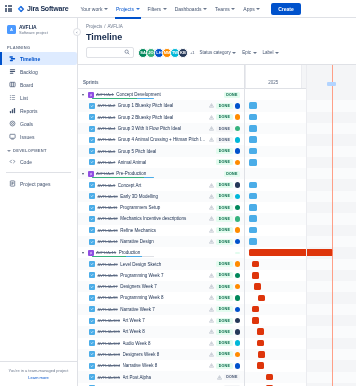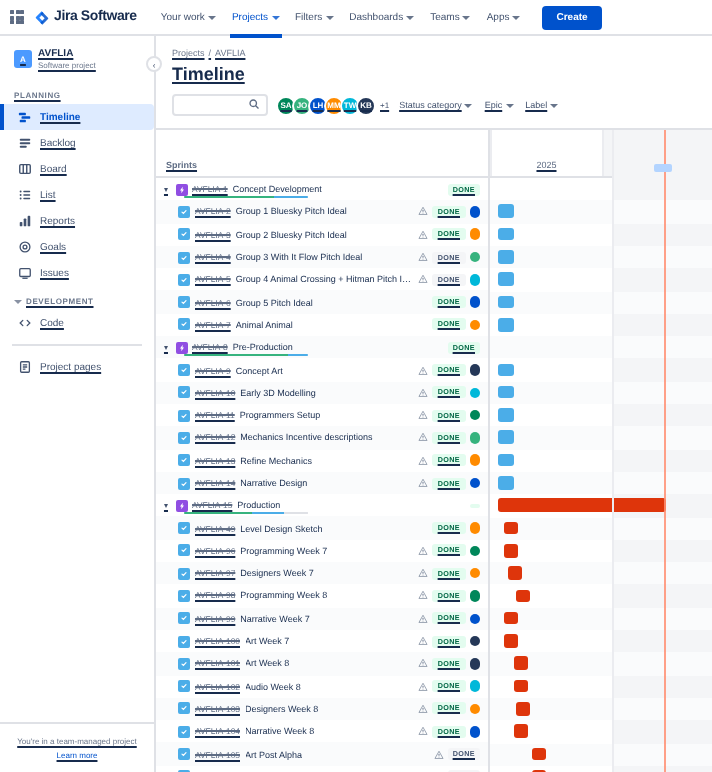--- a/index.html
+++ b/index.html
@@ -37,21 +37,21 @@
     content: ''; position: absolute; left: 0; right: 0; bottom: -4px;
     height: 1.5px; background: #0052CC;
   }
   .caret { border-left: 2px solid transparent; border-right: 2px solid transparent;
     border-top: 2.2px solid currentColor; opacity: .8; }
   .create-btn {
     background: #0052CC; color: #fff; font-size: 5px; font-weight: 600;
     padding: 3px 7px; border-radius: 2px; margin-left: 5px; cursor: pointer;
   }
   
-  .body-wrap { display: flex; width: 356px; height: 368px; text-decoration: underline; }
+  .body-wrap { display: flex; width: 356px; height: 368px; }
   
   .sidebar {
     width: 78px; height: 368px; background: #fff;
     border-right: 1px solid #DFE1E6;
     display: flex; flex-direction: column; position: relative;
     flex-shrink: 0;
   }
   .proj-head { display: flex; align-items: center; gap: 3px; padding: 6px 6px 5px 7px; }
   .proj-avatar {
     width: 9px; height: 9px; border-radius: 1.5px; flex-shrink: 0;

